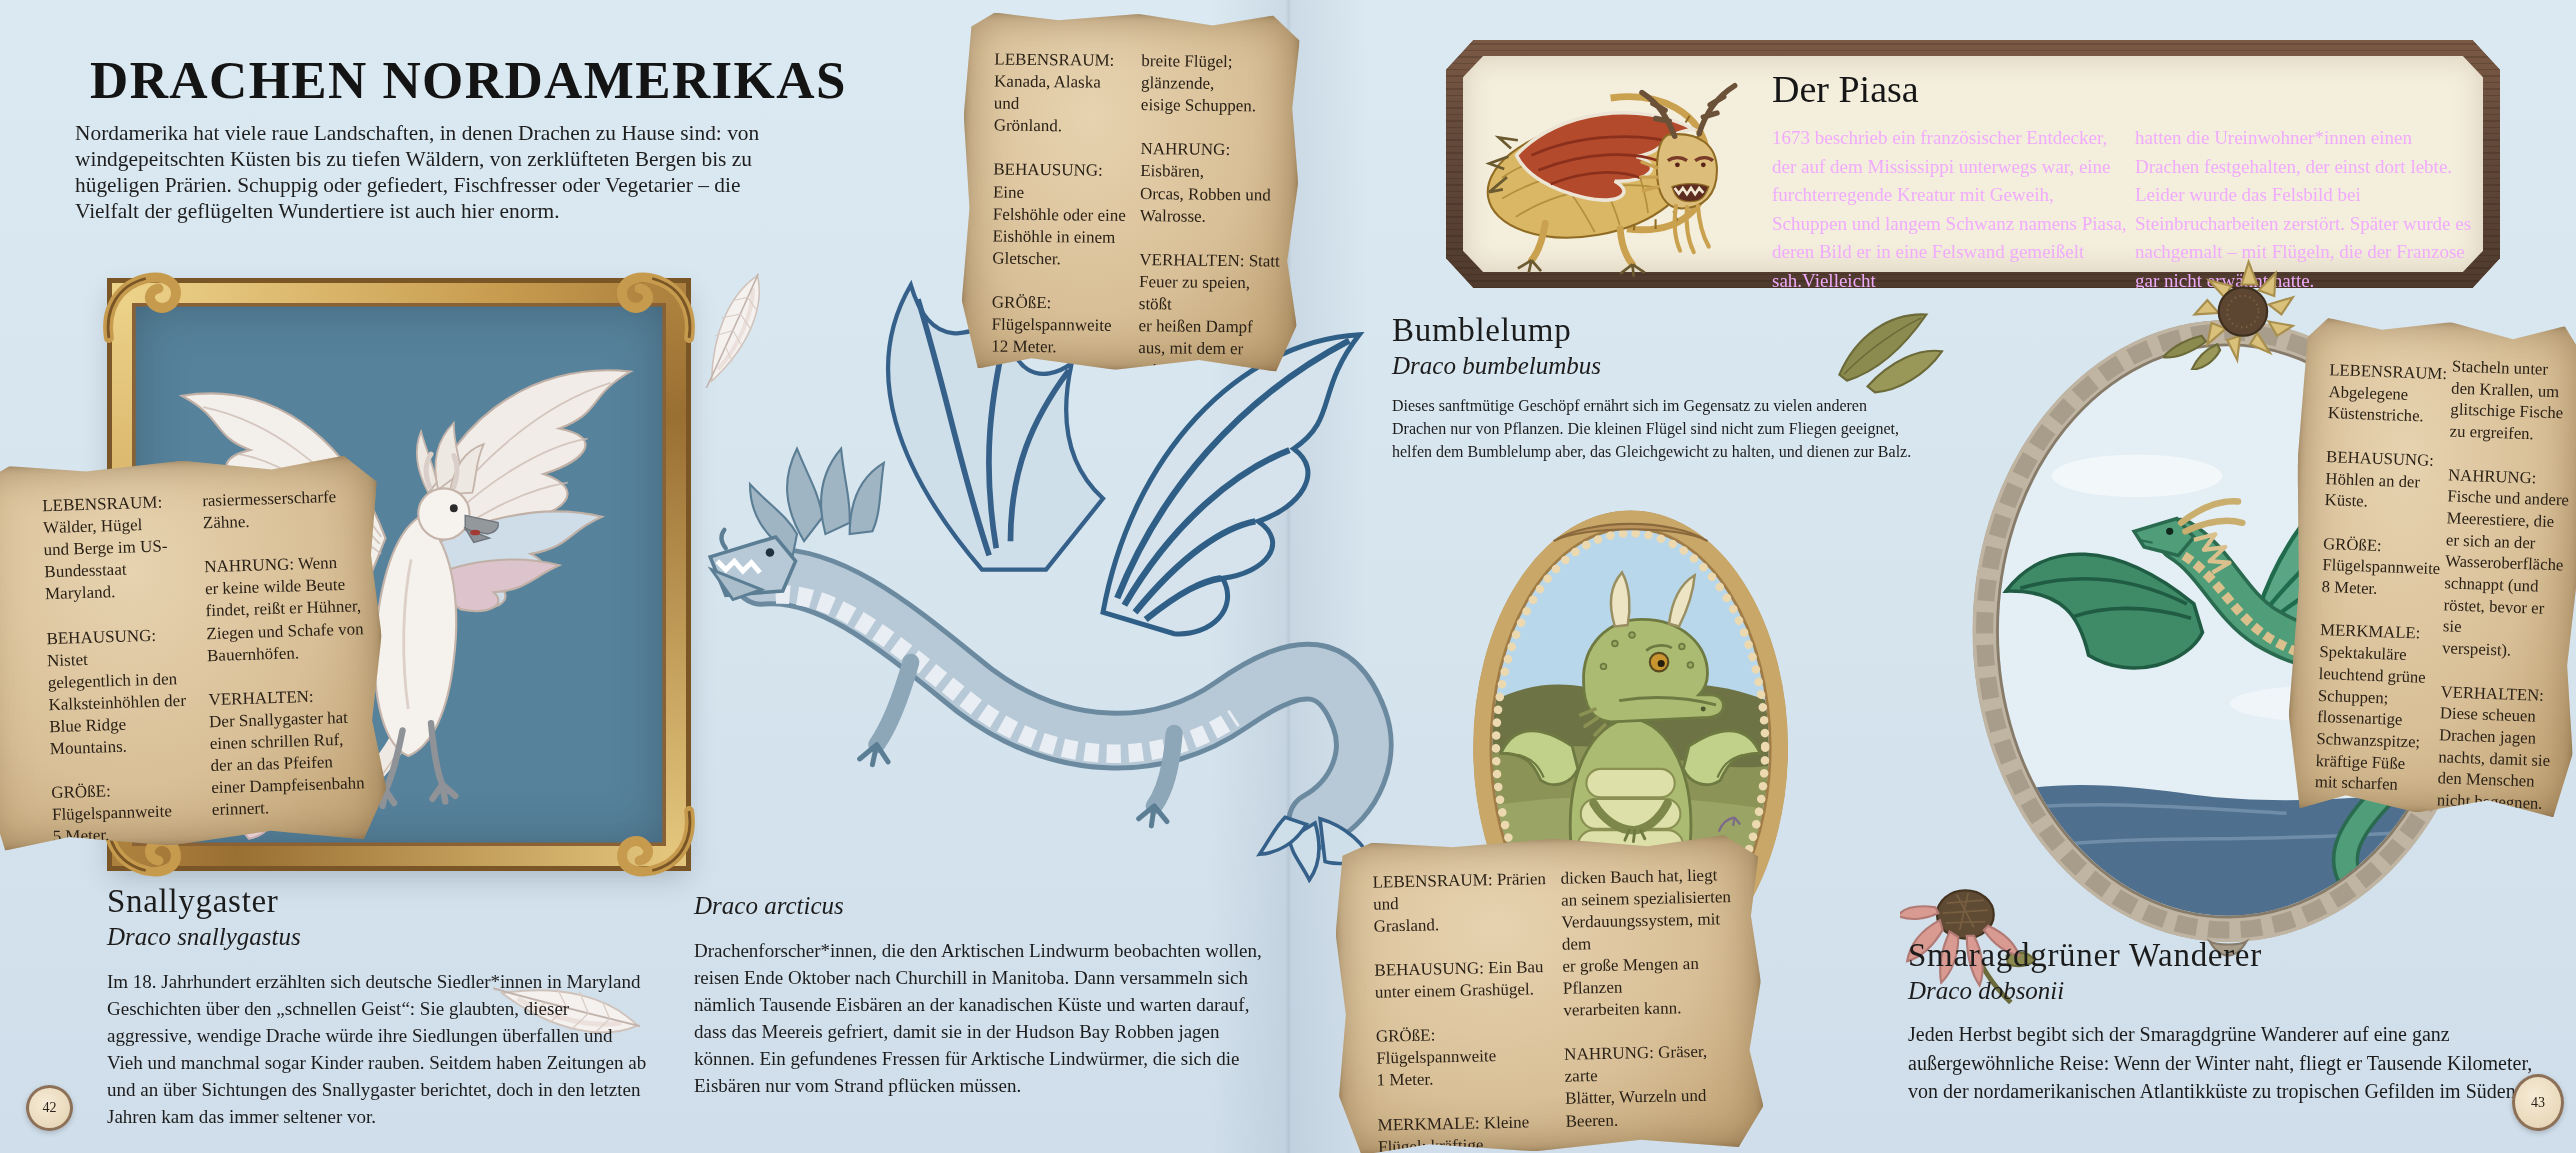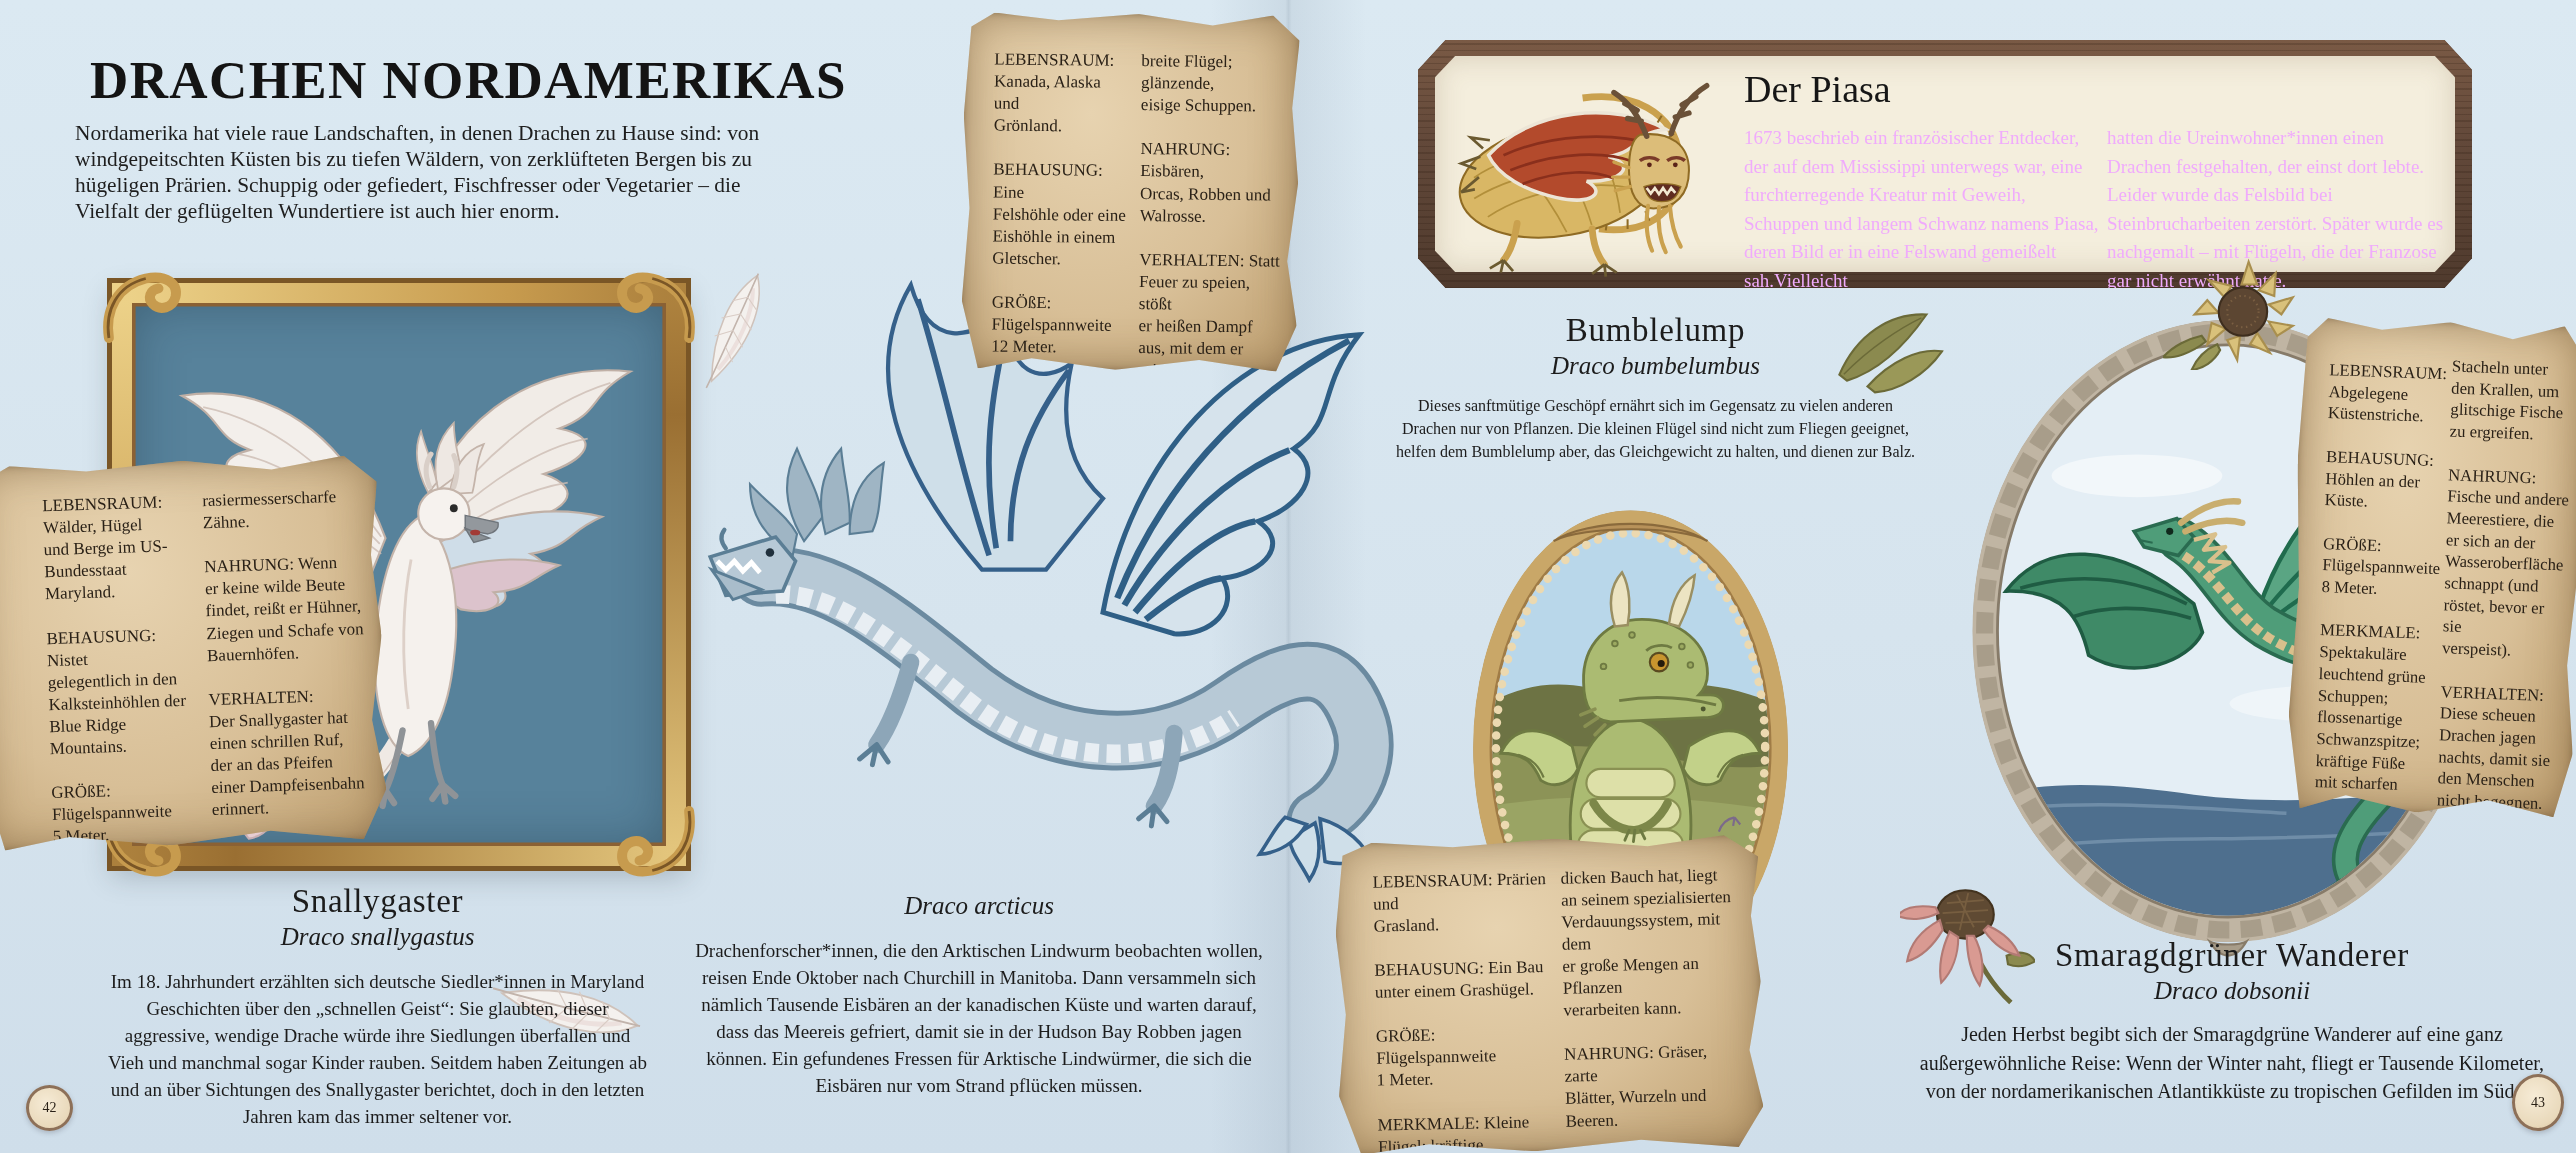--- a/index.html
+++ b/index.html
@@ -4,35 +4,35 @@
 <style>
   html,body{margin:0;padding:0;background:#b9c9d6;}
   .spread{position:relative;width:2576px;height:1153px;overflow:hidden;
     background:linear-gradient(180deg,#dbe9f2 0%,#d6e4ee 55%,#cfdeea 100%);
     font-family:"Liberation Serif", serif;color:#1c1c1c;}
   .abs{position:absolute;}
   .gutter{left:1210px;top:0;width:157px;height:1153px;
     background:linear-gradient(90deg,rgba(110,130,150,0) 0%,rgba(110,130,150,.14) 48%,rgba(90,110,130,.22) 50%,rgba(110,130,150,.14) 52%,rgba(110,130,150,0) 100%);}
   .page-title{font-size:53px;font-weight:bold;letter-spacing:1.4px;color:#141414;}
   .intro{font-size:21.4px;line-height:1.22;color:#1e1e1e;}
-  .species{text-align:center;}
+  .species{}
   .species h2{margin:0;font-size:33px;font-weight:normal;letter-spacing:0.7px;}
   .species h3{margin:2.8px 0 0 0;font-size:25px;font-style:italic;font-weight:normal;}
   .species p{margin:18.5px 0 0 0;font-size:19px;line-height:1.42;}
   .note{background:radial-gradient(ellipse at 38% 28%, #e7d3b0 0%, #d8bf97 55%, #c3a577 90%, #b3936a 100%);
     clip-path:polygon(2% 4%,9% 0%,28% 2%,52% 0%,74% 3%,92% 0%,100% 7%,98% 26%,100% 47%,97% 69%,100% 87%,94% 100%,71% 97%,46% 100%,21% 97%,5% 100%,0% 81%,2% 55%,0% 29%);
     box-shadow:inset 0 0 43px rgba(104,78,46,.55), inset 0 0 7.1px rgba(90,66,38,.5);}
   .note-col{position:absolute;white-space:pre-line;color:#2a2117;font-size:18px;line-height:1.3;}
   .gold-frame{background:#57829b;
     border:20px solid #c79b4e;
     border-image:linear-gradient(135deg,#ecd188 0%,#c79b4e 35%,#9a6f32 60%,#e3c57c 100%) 1;
     box-shadow:0 0 0 5px #7a5626, inset 0 0 0 3.6px #8a6134, 0 10px 26px rgba(40,50,60,.25), inset 0 0 50px rgba(20,40,55,.35);}
   .banner{background:#63493a;
     clip-path:polygon(2.6% 0%,97.4% 0%,100% 12%,100% 88%,97.4% 100%,2.6% 100%,0% 88%,0% 12%);
-    box-shadow:0 7.1px 21.4px rgba(40,50,60,.2);}
+    box-shadow:0 7.1px 21.4px rgba(40,50,60,.2);margin-left:28px;}
   .banner-wood{position:absolute;inset:0;
     background:repeating-linear-gradient(0deg, rgba(30,15,5,.18) 0 1.4px, rgba(0,0,0,0) 1.4px 6.4px),
     linear-gradient(180deg,#7a5a45 0%,#63493a 40%,#4f3a2d 100%);
     clip-path:polygon(2.6% 0%,97.4% 0%,100% 12%,100% 88%,97.4% 100%,2.6% 100%,0% 88%,0% 12%);}
   .banner-inner{position:absolute;left:17px;top:15.7px;right:17px;bottom:15.7px;
     background:#f4eedd;
     clip-path:polygon(2% 0%,98% 0%,100% 10%,100% 90%,98% 100%,2% 100%,0% 90%,0% 10%);
     box-shadow:inset 0 0 28.5px rgba(120,95,60,.25);}
   .banner-title{font-size:38px;color:#161616;}
   .banner-col{position:absolute;font-size:19px;line-height:1.5;color:#f0abfc;}

